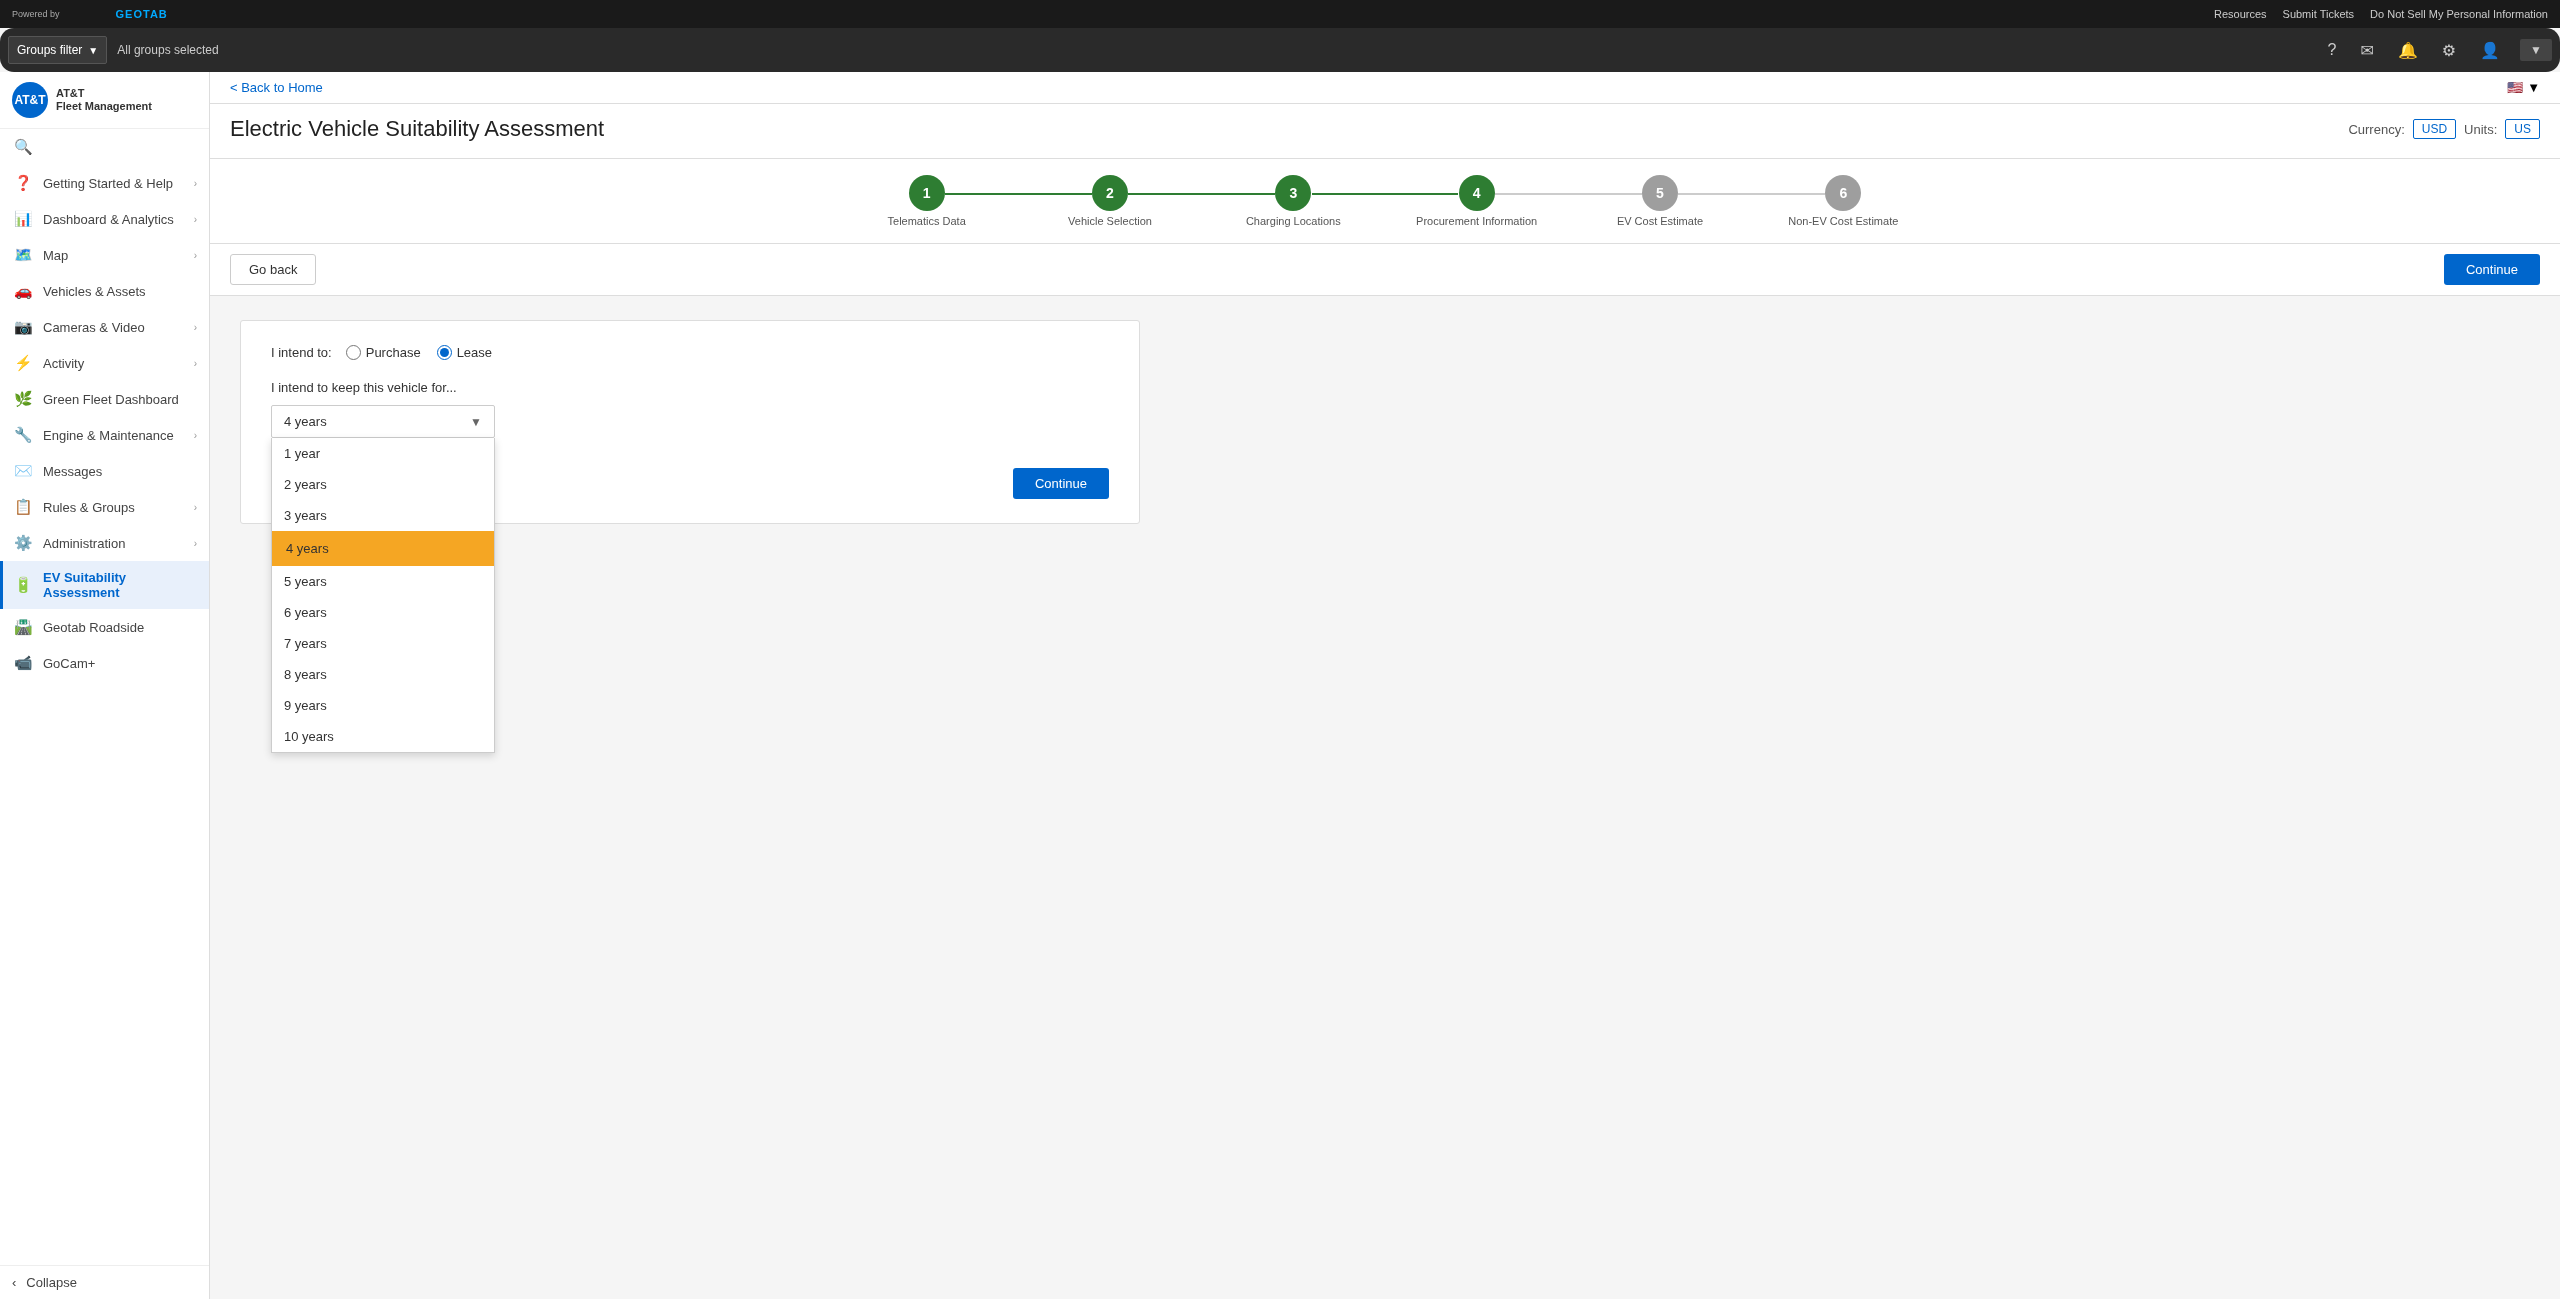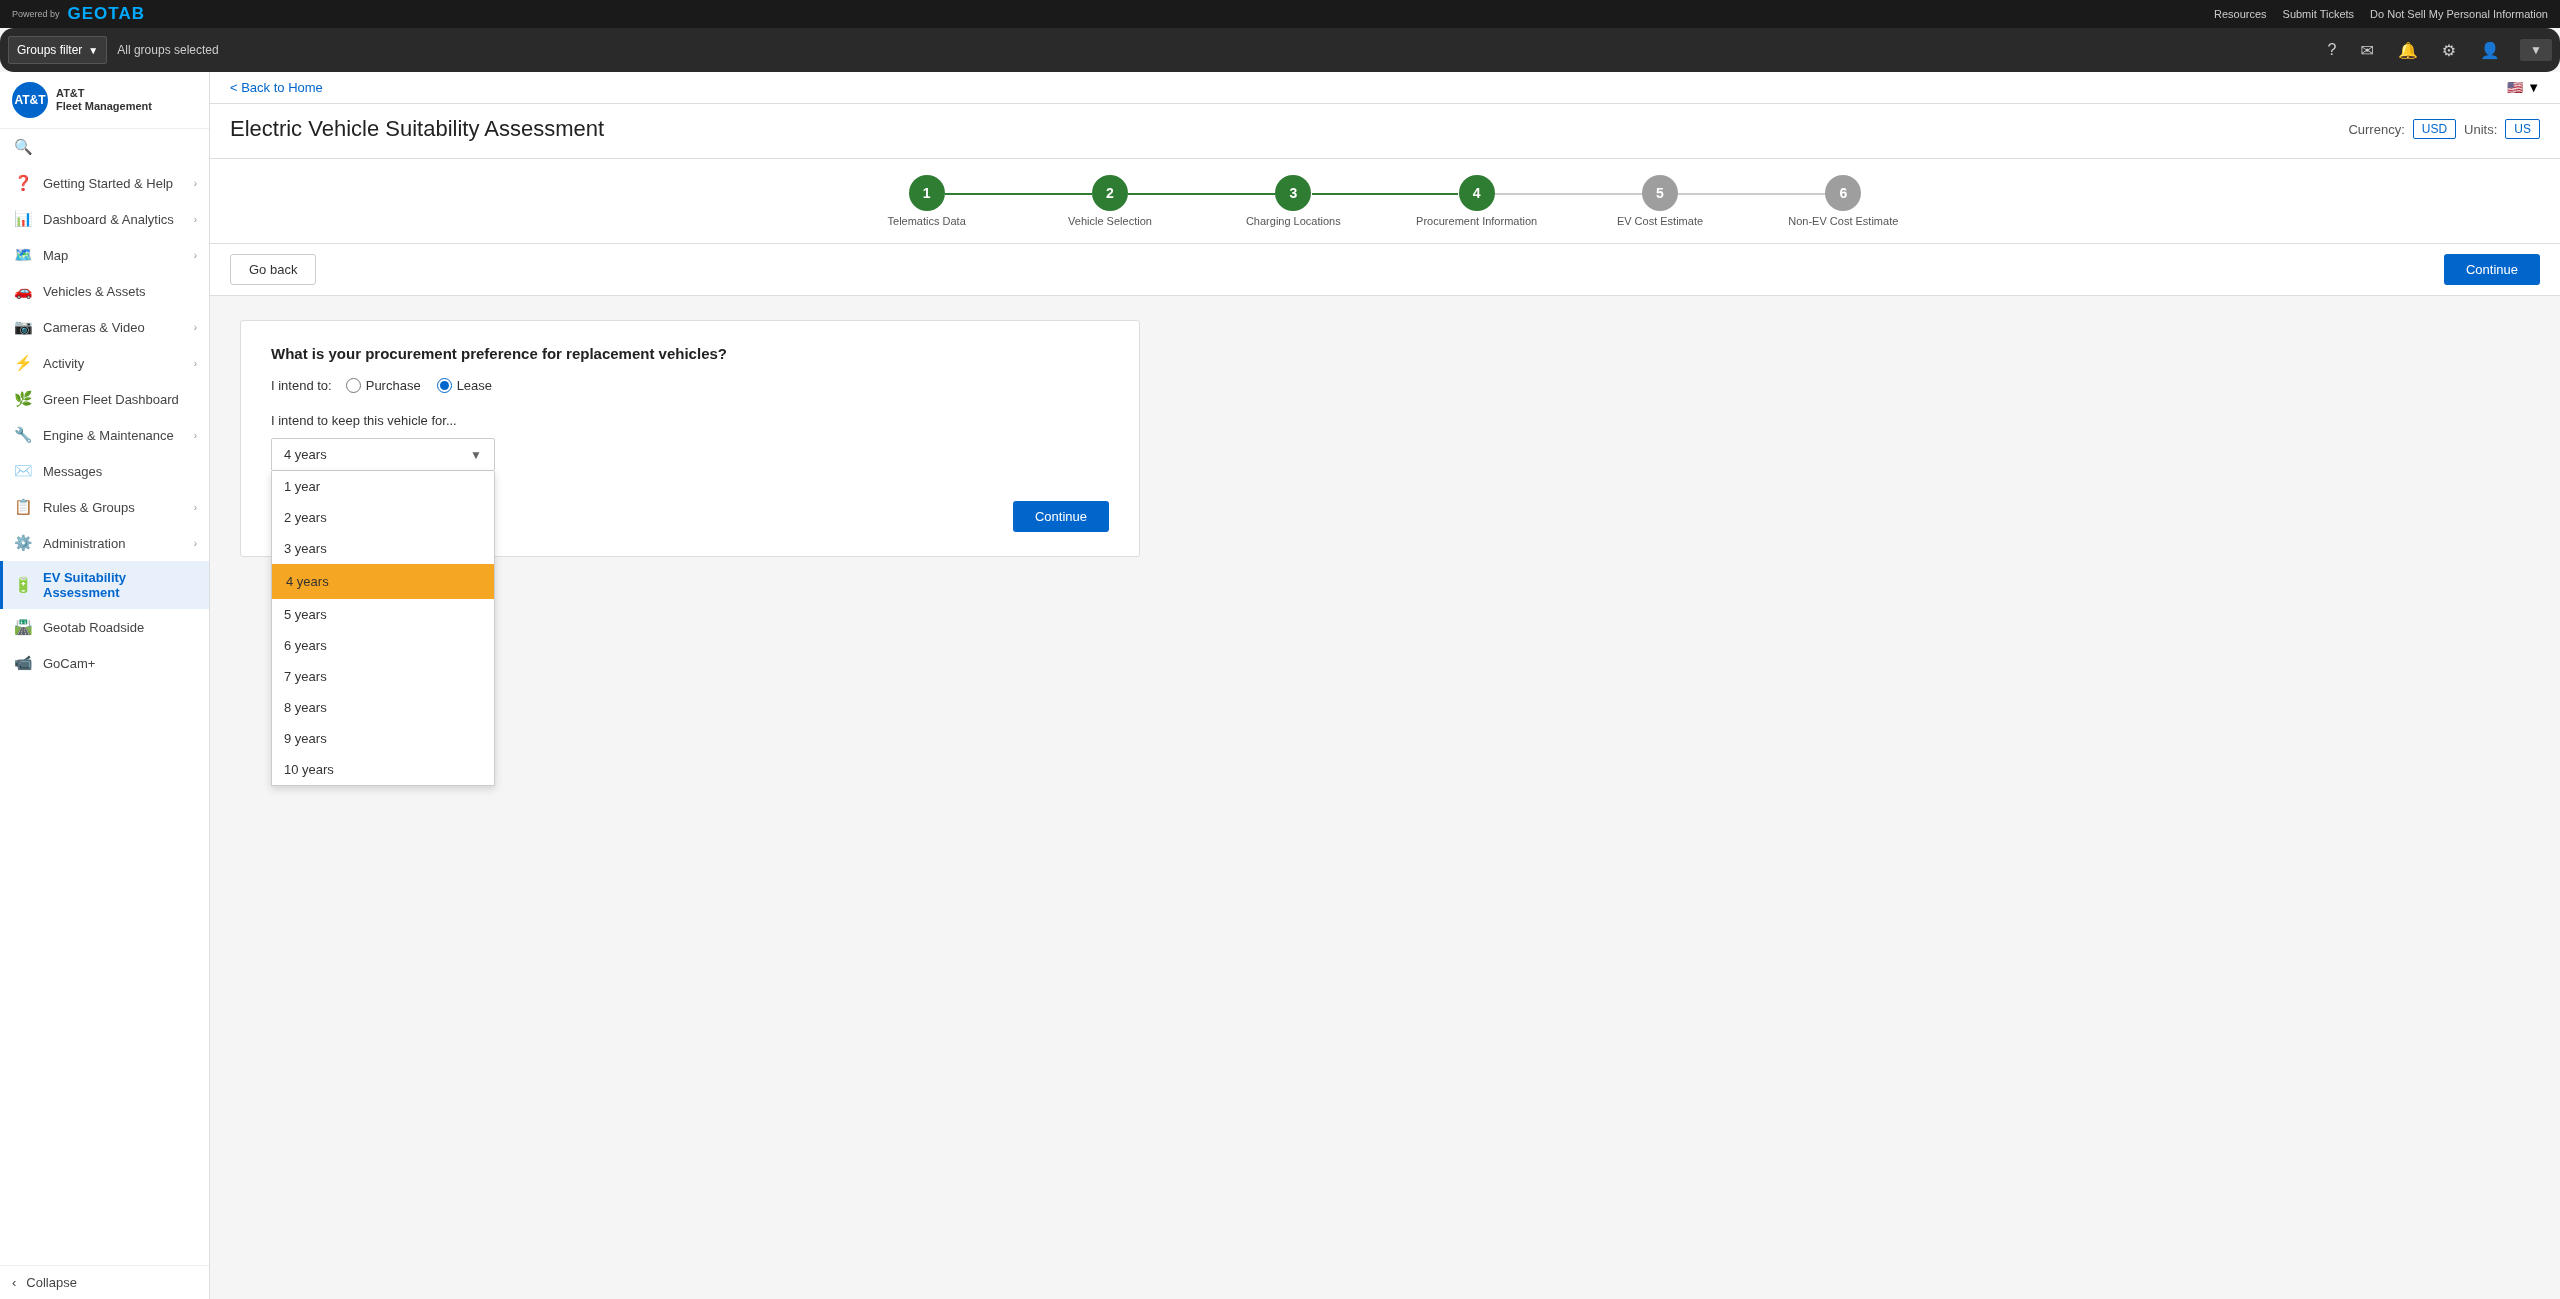--- a/index.html
+++ b/index.html
@@ -319,21 +319,21 @@
     
     .sidebar::-webkit-scrollbar { width: 4px; }
     .sidebar::-webkit-scrollbar-thumb { background: #ccc; border-radius: 2px; }
   </style>
 </head>
 <body>
 
 <div class="top-bar">
   <div class="top-bar-left">
     <span style="font-size:9px;color:#aaa;">Powered by</span>
-    <strong style="font-size:17px;color:#00aaff;letter-spacing:1px;">GEOTAB</strong>
+    <strong style="font-size:11px;color:#00aaff;letter-spacing:1px;margin-left:48px;">GEOTAB</strong>
   </div>
   <div class="top-bar-right">
     <a href="#">Resources</a>
     <a href="#">Submit Tickets</a>
     <a href="#">Do Not Sell My Personal Information</a>
   </div>
 </div>
 
 <div class="groups-bar">
   <button class="groups-filter-btn">
@@ -511,21 +511,20 @@
     </div>
 
     <div class="action-bar">
       <button class="btn-go-back">Go back</button>
       <button class="btn-continue">Continue</button>
     </div>
 
     <div class="main-scroll">
       <div class="form-card">
 
-        <div class="question-title">What is your procurement preference for replacement vehicles?</div>
 
         <div class="intent-row">
           <span>I intend to:</span>
           <div class="radio-group">
             <label class="radio-option">
               <input class="radio-input" type="radio" name="procurement" style="">
               <span>Purchase</span>
             </label>
             <label class="radio-option">
               <input class="radio-input" type="radio" name="procurement" checked="" style="">

